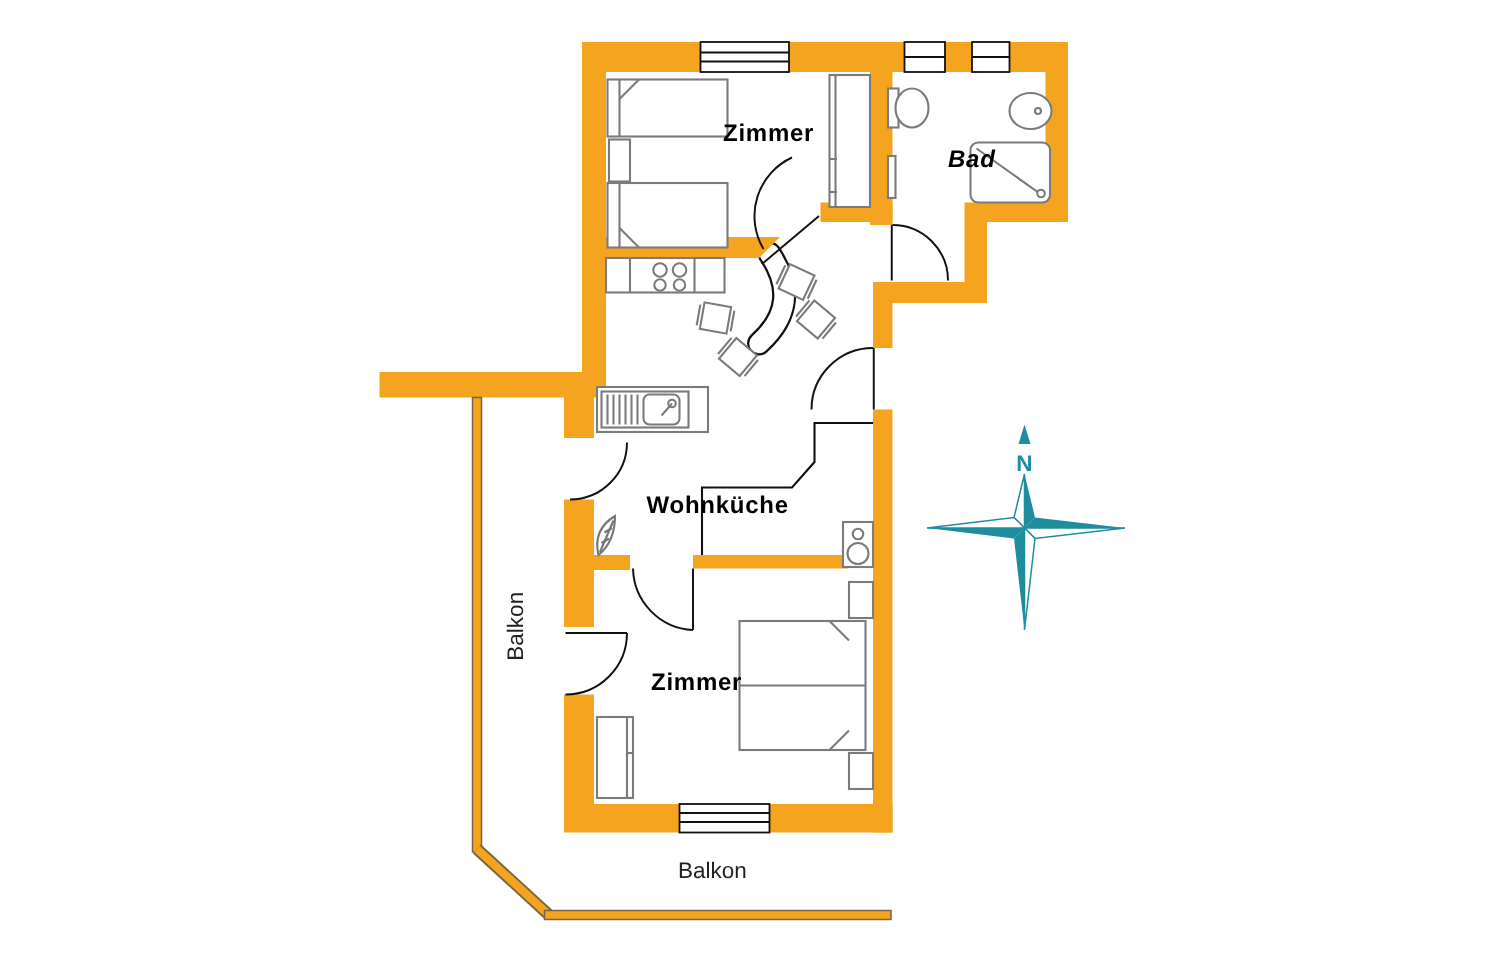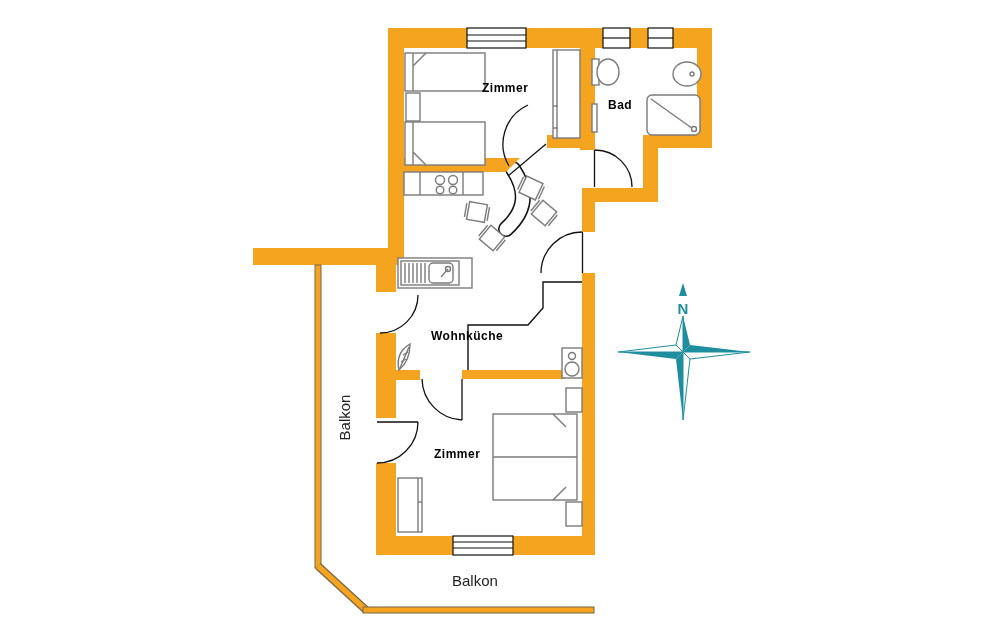--- a/index.html
+++ b/index.html
@@ -1,19 +1,19 @@
 <!DOCTYPE html>
 <html><head>
 <meta charset="utf-8">
 <style>
   html,body{margin:0;padding:0;background:#fff;}
   #plan{position:relative;width:1001px;height:642px;background:#fff;overflow:hidden;
         font-family:"Liberation Sans", sans-serif;}
   #plan svg{position:absolute;left:0;top:0;}
-  .room-label{position:absolute;font-weight:bold;font-size:12px;color:#000;letter-spacing:0.5px;white-space:nowrap;}
+  .room-label{position:absolute;font-weight:bold;font-size:16px;color:#000;letter-spacing:0.5px;white-space:nowrap;}
   .balcony-label{position:absolute;font-weight:normal;font-size:15px;color:#222;white-space:nowrap;}
   .rot{transform:rotate(-90deg);transform-origin:center center;width:70px;text-align:center;}
 </style>
 </head>
 <body>
 
 <div id="plan">
   <svg width="1001" height="642" viewBox="0 0 1001 642">
 
     <g>
@@ -217,18 +217,18 @@
       <g fill="#fff" stroke="#1E8D9E" stroke-width="1">
         <polygon points="683,316 676,345 683,352"></polygon>
         <polygon points="750,352 690,359 683,352"></polygon>
         <polygon points="683,420 690,359 683,352"></polygon>
         <polygon points="618,352 676,345 683,352"></polygon>
       </g>
     </g>
   </svg>
 
   <div class="room-label" style="left:482px;top:81px;">Zimmer</div>
-  <div class="room-label" style="left:608px;top:98px;">Bad</div>
+  <div class="room-label" style="left:632px;top:98px;font-style:italic;">Bad</div>
   <div class="room-label" style="left:431px;top:288px;margin-top:41px;">Wohnküche</div>
   <div class="room-label" style="left:434px;top:447px;">Zimmer</div>
   <div class="balcony-label rot" style="left:309px;top:409px;">Balkon</div>
   <div class="balcony-label" style="left:452px;top:572px;">Balkon</div>
 </div>
 
 </body></html>

